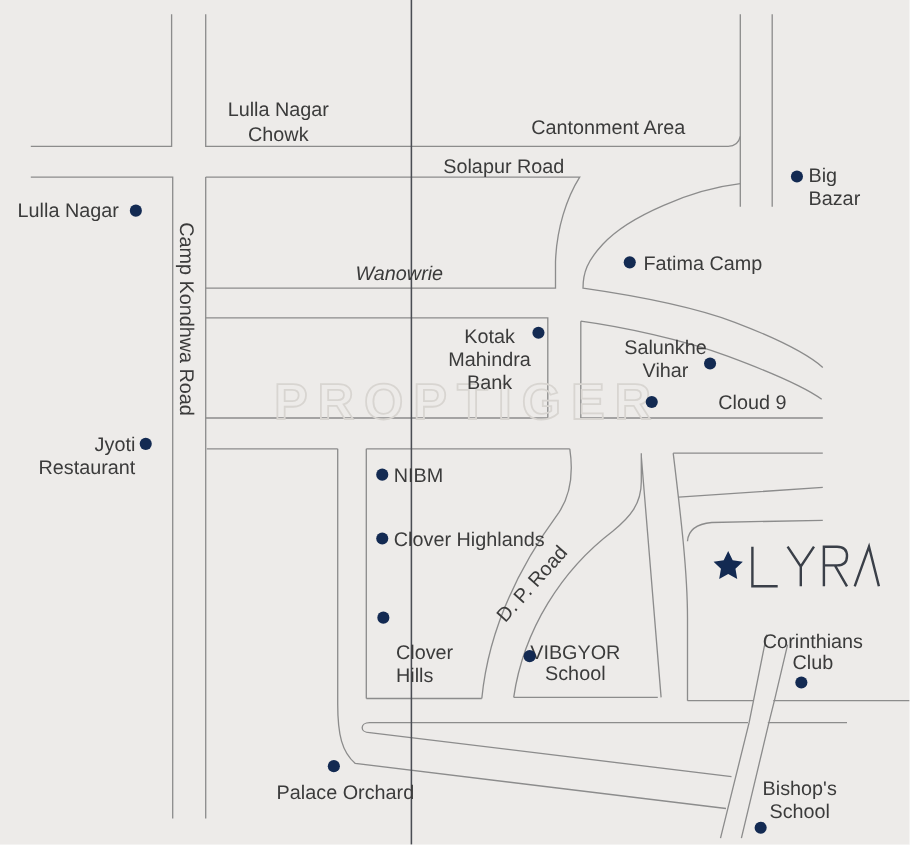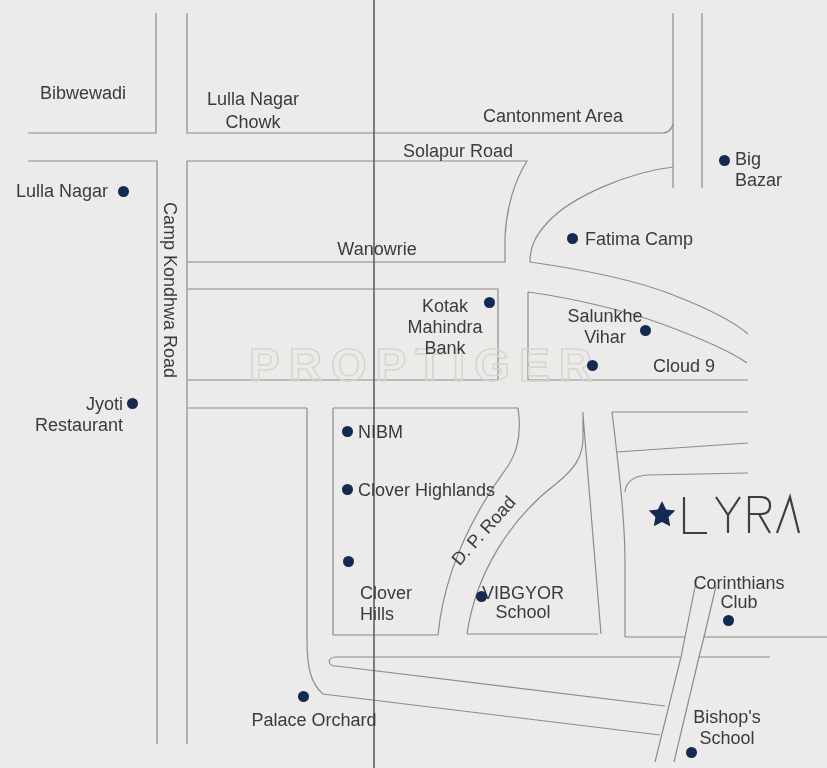--- a/index.html
+++ b/index.html
@@ -72,21 +72,20 @@
 
     <path d="M697,577 L685,637 L681,657 L655,762 M716,586 L704,637 L699,657 L674,762"></path>
 
     <path class="main" d="M374,0 L374,768"></path>
   </svg>
 
   <div class="watermark">PROPTIGER</div>
 
   <div id="labels">
       <div class="map-label center" style="top: 82px; line-height: 23px; left: 83px; transform: translateX(-50%);">
-        <div>Bibwewadi</div>
       </div>
       <div class="map-label center" style="top: 88px; line-height: 23px; left: 253px; transform: translateX(-50%);">
         <div>Lulla Nagar</div>
         <div>Chowk</div>
       </div>
       <div class="map-label center" style="top: 106px; left: 553px; transform: translateX(-50%);">
         <div>Cantonment Area</div>
       </div>
       <div class="map-label center" style="top: 141px; left: 458px; transform: translateX(-50%);">
         <div>Solapur Road</div>
@@ -96,21 +95,21 @@
         <div>Bazar</div>
       </div>
       <div class="poi-dot" style="left: 718.5px; top: 154.5px;"></div>
       <div class="map-label left" style="top: 181px; left: 16px;">
         <div>Lulla Nagar</div>
       </div>
       <div class="poi-dot" style="left: 117.5px; top: 185.5px;"></div>
       <div class="map-label center" style="top: 290px; left: 169px; transform: translate(-50%, -50%) rotate(90deg);">
         <div>Camp Kondhwa Road</div>
       </div>
-      <div class="map-label center" style="top: 239px; left: 377px; transform: translateX(-50%);">
+      <div class="map-label center" style="top: 239px; left: 363px; transform: translateX(-50%); font-style: italic;">
         <div>Wanowrie</div>
       </div>
       <div class="map-label left" style="top: 229px; left: 585px;">
         <div>Fatima Camp</div>
       </div>
       <div class="poi-dot" style="left: 566.5px; top: 232.5px;"></div>
       <div class="map-label center" style="top: 296px; left: 445px; transform: translateX(-50%);">
         <div>Kotak</div>
         <div>Mahindra</div>
         <div>Bank</div>

